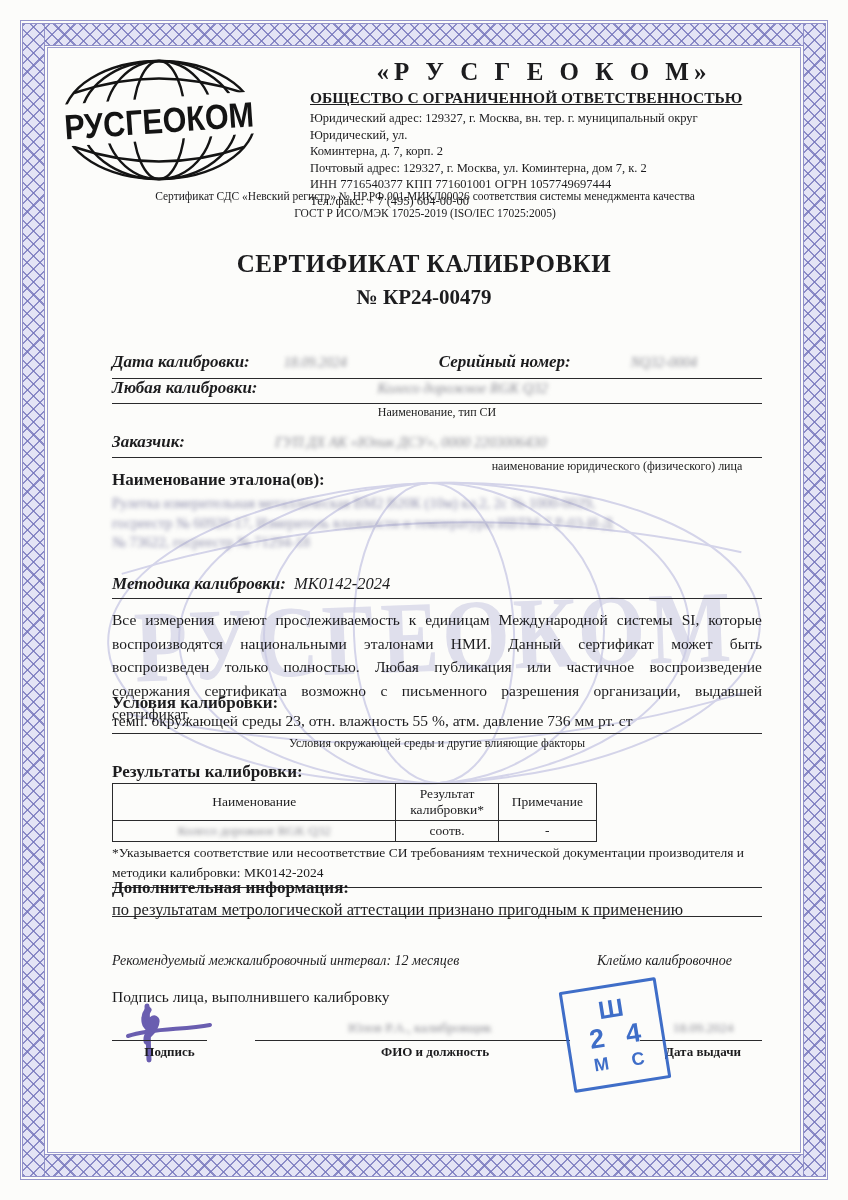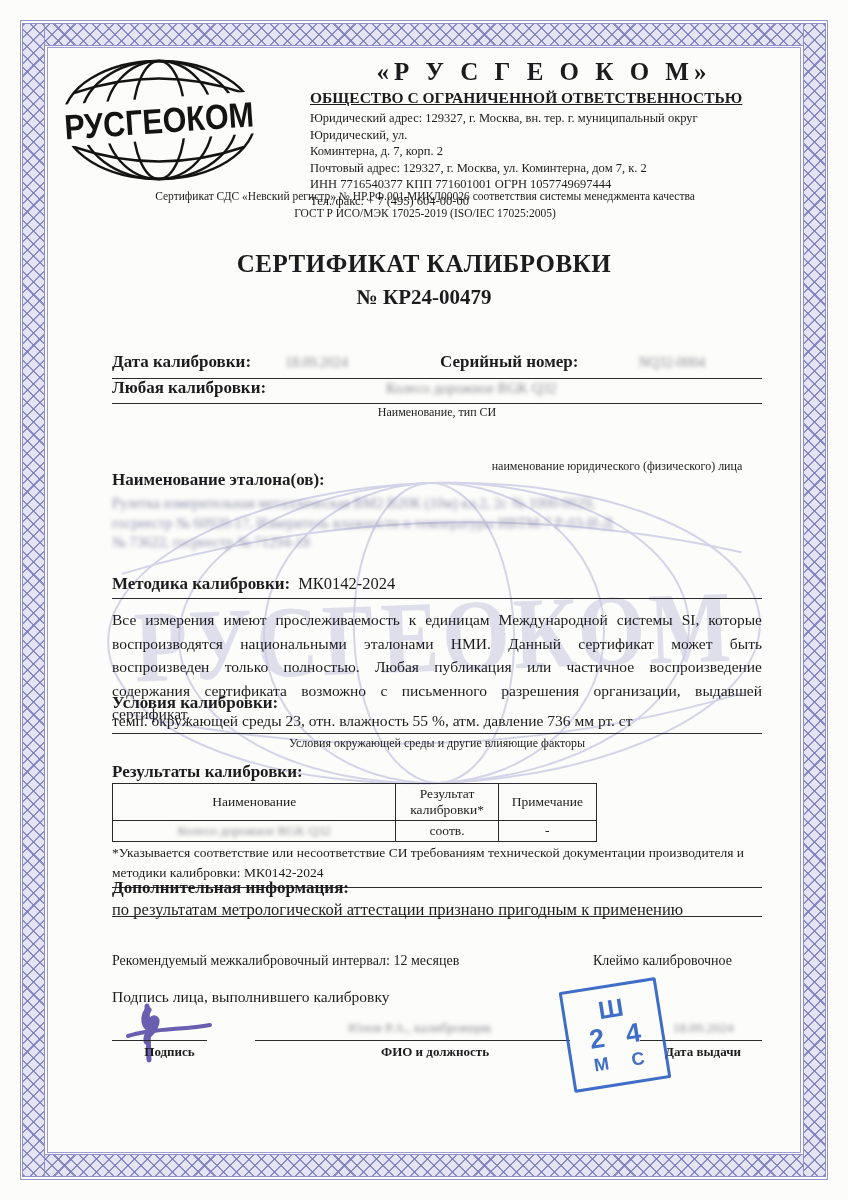--- a/index.html
+++ b/index.html
@@ -43,21 +43,21 @@
   .doc-title .t1{font-size:25px; font-weight:bold; letter-spacing:.5px;}
   .doc-title .t2{font-size:21px; font-weight:bold; margin-top:7px;}
 
   
   .fld{position:absolute; left:112px; width:650px;}
   .lab{font-weight:bold; font-size:17px;}
   .rule{border-bottom:1.6px solid #2a2a2c;}
   .cap{font-size:12px; text-align:center; color:#222;}
   .blur{color:#8c8c94; filter:blur(2.3px); user-select:none;}
   .blur.violet{color:#8e8eac;}
-  .row-flex{display:flex; align-items:baseline;}
+  .row-flex{display:flex; align-items:baseline;font-style:italic;}
 
   .para{font-size:15.5px; line-height:1.52; text-align:justify;}
 
   table.res{border-collapse:collapse; font-size:13.5px;}
   table.res th, table.res td{border:1.4px solid #2a2a2c; text-align:center; padding:2px 6px;}
   table.res th{font-weight:normal;}
   .col-name{width:305px;} .col-res{width:92px;} .col-note{width:88px;}
 
   
   .sigline{position:absolute; border-bottom:1.4px solid #2a2a2c; height:0;}
@@ -148,20 +148,24 @@
       <span class="lab" style="margin-left:92px;">Серийный номер:</span>
       <span class="blur" style="margin-left:60px; font-size:14px;">NQ32-0004</span>
     </div>
 
     <div class="fld rule row-flex" style="top:378px; height:25px;">
       <span class="lab">Любая калибровки:</span>
       <span class="blur" style="margin-left:120px; font-size:14.5px;">Колесо дорожное RGK Q32</span>
     </div>
     <div class="fld cap" style="top:405px;">Наименование, тип СИ</div>
 
+    <div class="fld rule row-flex" style="top:432px; height:25px;">
+      <span class="lab">Заказчик:</span>
+      <span class="blur" style="margin-left:90px; font-size:14.5px;">ГУП ДХ АК «Юпик ДСУ», 0000 2203006430</span>
+    </div>
     <div class="fld cap" style="top:459px; padding-left:180px;">наименование юридического (физического) лица</div>
 
     <div class="fld lab" style="top:470px;">Наименование эталона(ов):</div>
     <div class="fld" style="top:494px; font-size:14.5px; line-height:1.35;">
       <div class="blur violet">Рулетка измерительная металлическая ВМ2 В20К (10м) кл.2, 2с № 1000-0029,</div>
       <div class="blur violet">госреестр № 60920-17, Измеритель влажности и температуры ИВТМ-7 Р-03-И-Д</div>
       <div class="blur violet">№ 73622, госреестр № 71294-18</div>
     </div>
 
     <div class="fld rule row-flex" style="top:574px; height:24px;">

